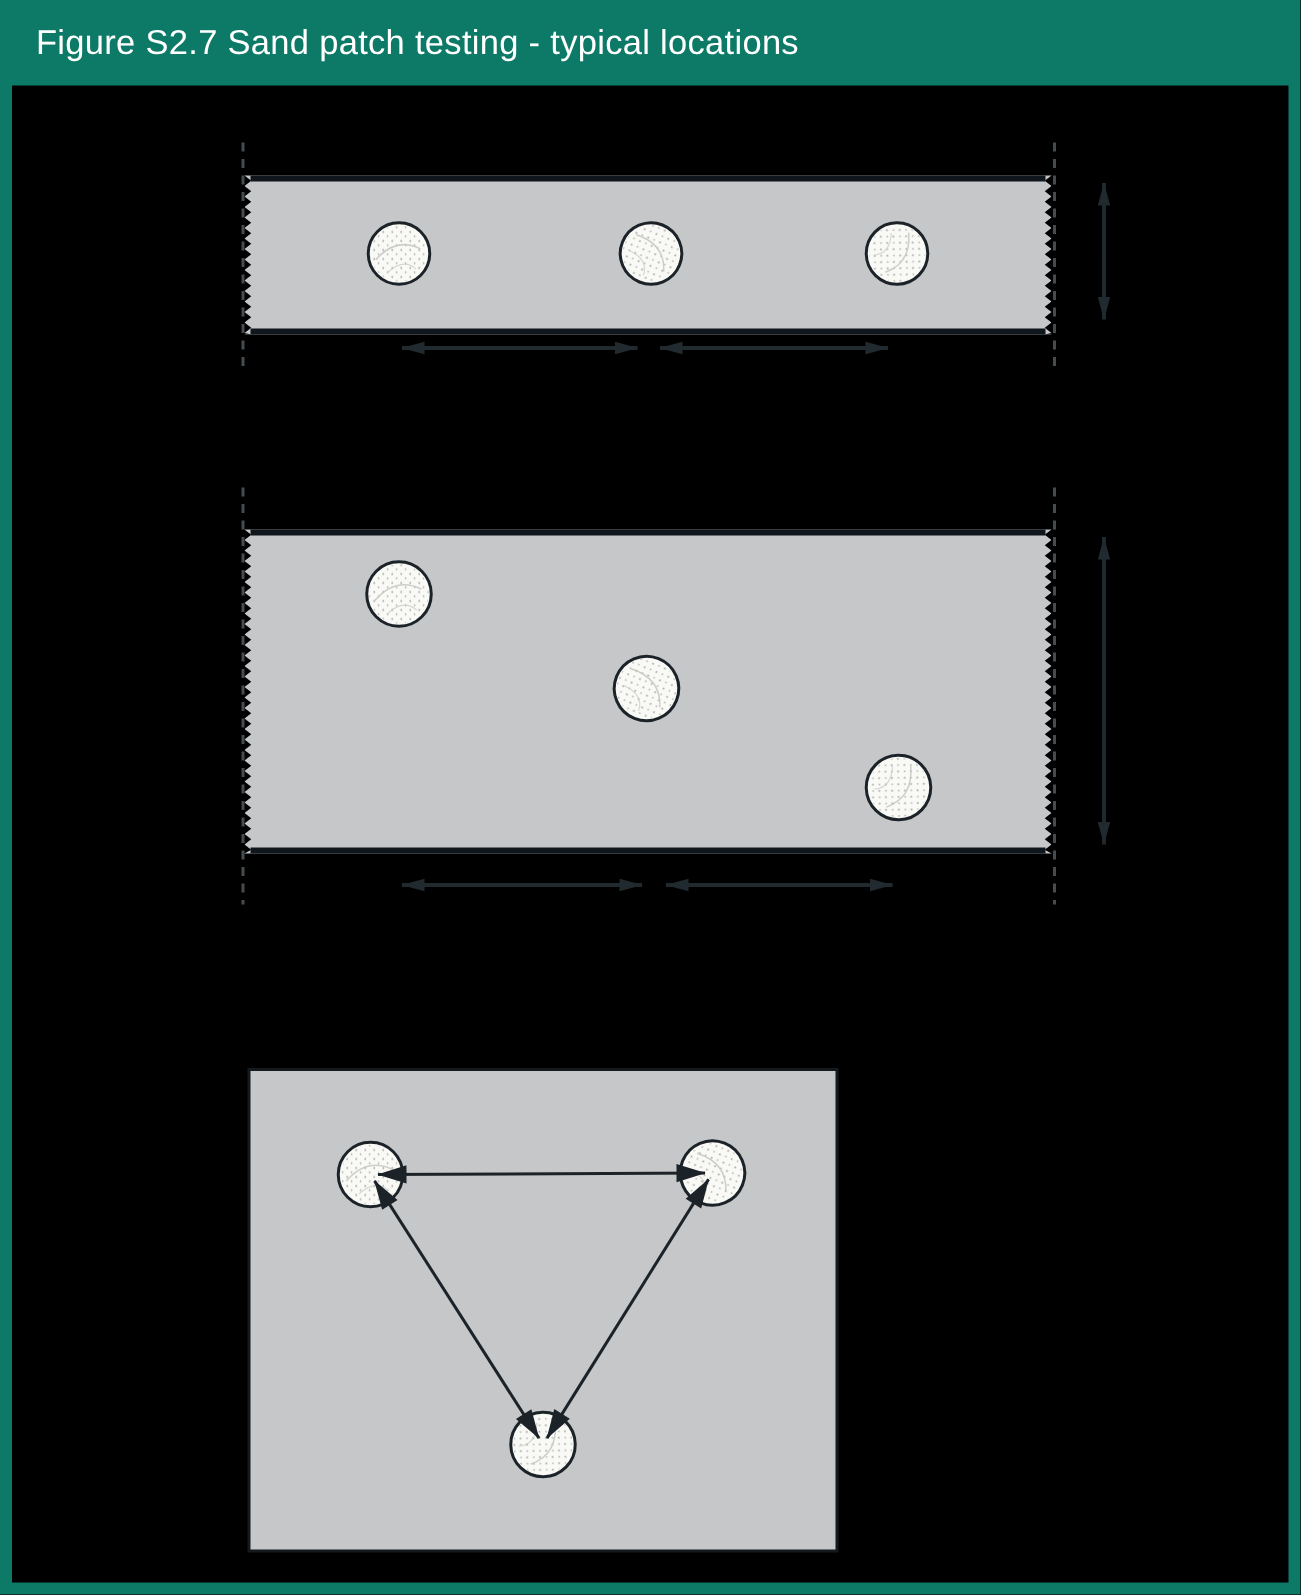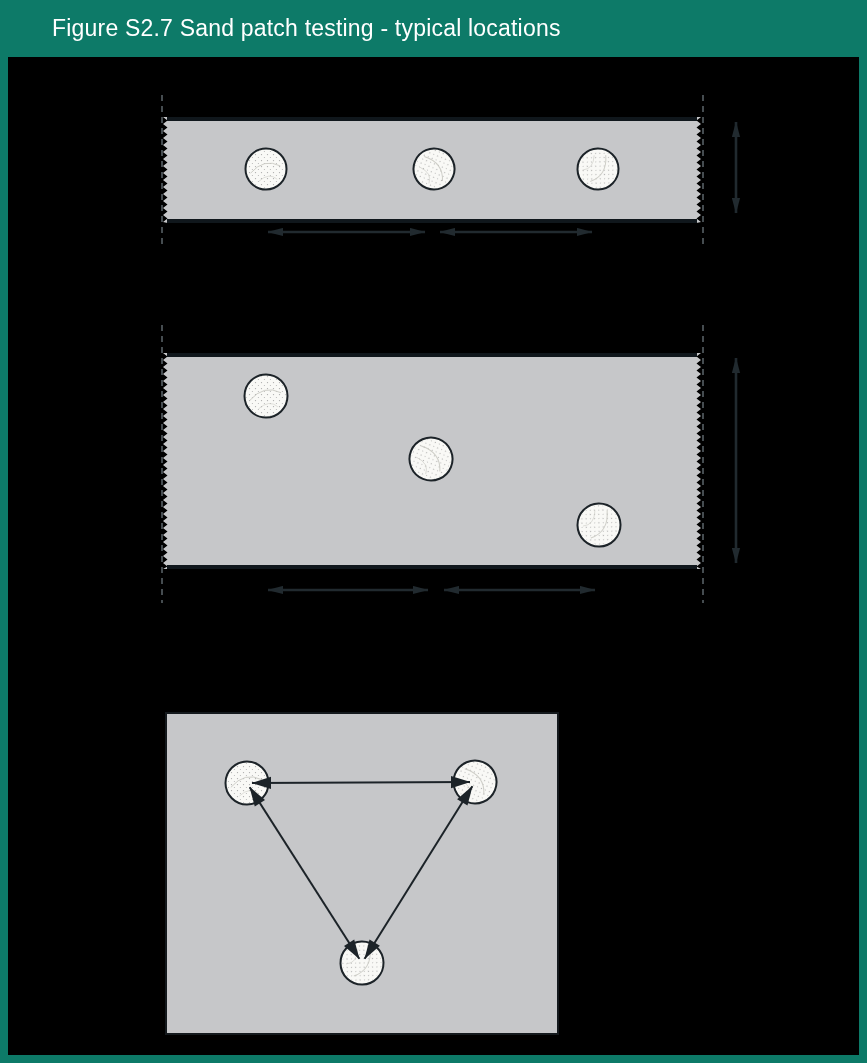--- a/index.html
+++ b/index.html
@@ -6,21 +6,21 @@
   .frame{
     position:relative;
     width:867px;height:1063px;
     background:var(--frame,#0d7a68);
     overflow:hidden;
     font-family:"Liberation Sans",sans-serif;
   }
   .titlebar{
     position:absolute;left:0;top:0;right:0;height:57px;
     display:flex;align-items:center;
-    padding-left:52px;box-sizing:border-box;
+    padding-left:24px;box-sizing:border-box;
   }
   .title{
     color:var(--title-color,#fff);
     font-size:23px;
     font-family:"Liberation Sans",sans-serif;
     letter-spacing:0.2px;
   }
   .content{
     position:absolute;left:8px;right:8px;top:57px;bottom:8px;
     background:var(--bg,#000);

